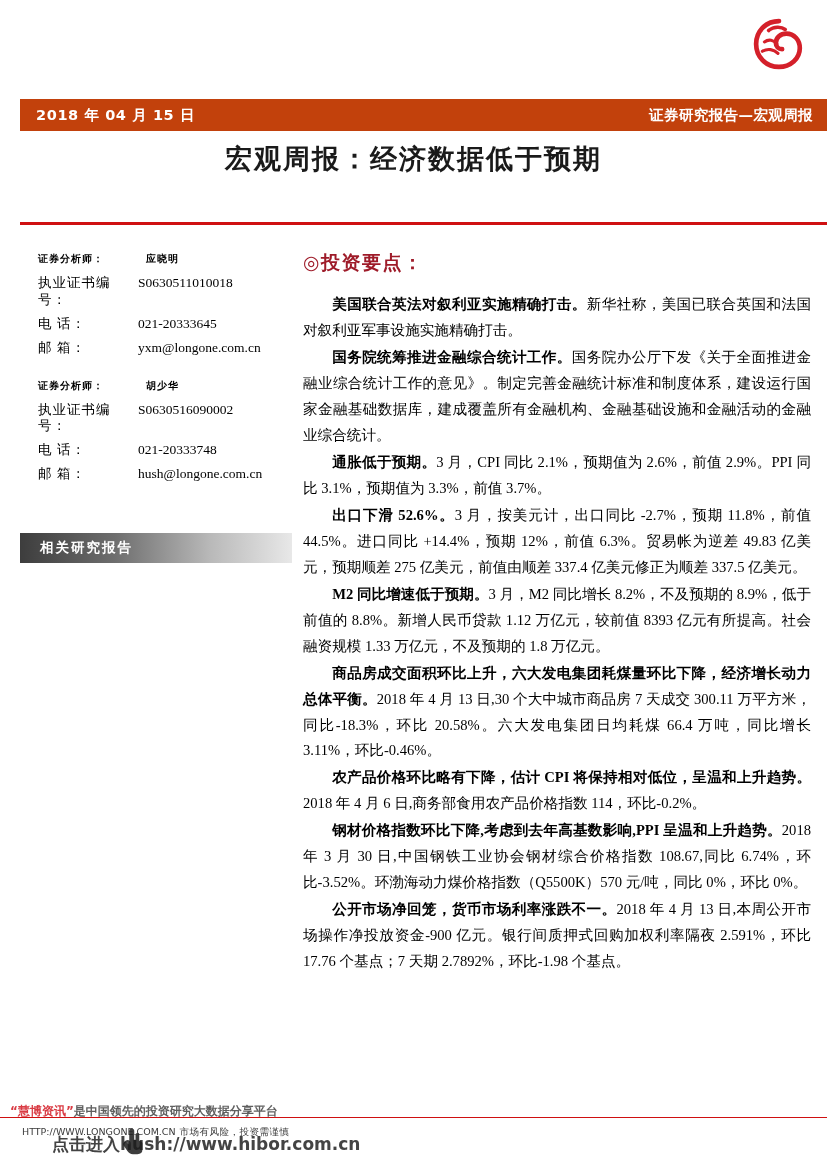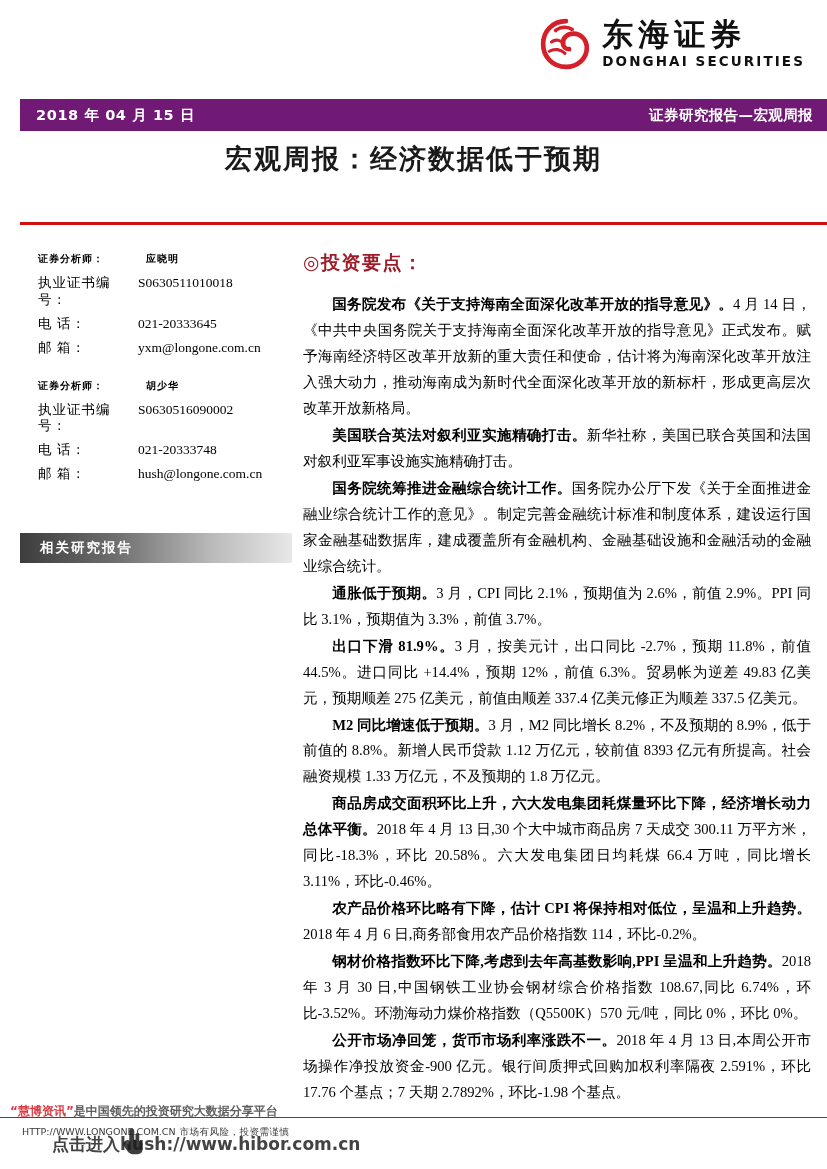--- a/index.html
+++ b/index.html
@@ -52,21 +52,21 @@
     margin-top: 5px;
   }
 
   
   .header-bar {
     position: absolute;
     left: 20px;
     right: 0;
     top: 99px;
     height: 32px;
-    background: #701a75;
+    background: #c2410c;
     display: flex;
     align-items: center;
     justify-content: space-between;
     box-sizing: border-box;
     padding: 0 14px 0 16px;
   }
   .header-date {
     color: #ffffff;
     font-family: "DejaVu Sans", sans-serif;
     font-size: 14.5px;
@@ -240,24 +240,20 @@
 <body>
 
 <div class="logo-area">
   <svg class="logo-mark" viewBox="0 0 100 100">
     <path d="M50 6 C24 6 6 26 6 50 C6 74 24 94 50 94 C72 94 90 78 90 58 C90 42 79 30 64 30 C53 30 44 38 44 48 C44 55 49 60 56 60" fill="none" stroke="#d4202a" stroke-width="9" stroke-linecap="round"></path>
     <path d="M30 24 C40 16 54 16 62 22" fill="none" stroke="#d4202a" stroke-width="7" stroke-linecap="round"></path>
     <path d="M22 46 C30 40 40 42 46 50" fill="none" stroke="#d4202a" stroke-width="6" stroke-linecap="round"></path>
     <path d="M18 64 C28 58 40 60 48 68" fill="none" stroke="#d4202a" stroke-width="6" stroke-linecap="round"></path>
     <circle cx="37" cy="28" r="4" fill="#ffffff"></circle>
   </svg>
-  <div class="logo-text-wrap">
-    <div class="logo-cn">东海证券</div>
-    <div class="logo-en">DONGHAI SECURITIES</div>
-  </div>
 </div>
 
 <div class="header-bar">
   <div class="header-date">2018 年 04 月 15 日</div>
   <div class="header-kind">证券研究报告—宏观周报</div>
 </div>
 
 <div class="doc-title">宏观周报：经济数据低于预期</div>
 <div class="title-rule"></div>
 
@@ -302,25 +298,24 @@
   </div>
 
   <div class="related-box">
     <span>相关研究报告</span>
   </div>
 </div>
 
 <div class="right-col">
   <div class="section-head">◎投资要点：</div>
   <div id="paragraph-host">
-      <div class="para"><b>国务院发布《关于支持海南全面深化改革开放的指导意见》。</b><span>4 月 14 日，《中共中央国务院关于支持海南全面深化改革开放的指导意见》正式发布。赋予海南经济特区改革开放新的重大责任和使命，估计将为海南深化改革开放注入强大动力，推动海南成为新时代全面深化改革开放的新标杆，形成更高层次改革开放新格局。</span></div>
       <div class="para"><b>美国联合英法对叙利亚实施精确打击。</b><span>新华社称，美国已联合英国和法国对叙利亚军事设施实施精确打击。</span></div>
       <div class="para"><b>国务院统筹推进金融综合统计工作。</b><span>国务院办公厅下发《关于全面推进金融业综合统计工作的意见》。制定完善金融统计标准和制度体系，建设运行国家金融基础数据库，建成覆盖所有金融机构、金融基础设施和金融活动的金融业综合统计。</span></div>
       <div class="para"><b>通胀低于预期。</b><span>3 月，CPI 同比 2.1%，预期值为 2.6%，前值 2.9%。PPI 同比 3.1%，预期值为 3.3%，前值 3.7%。</span></div>
-      <div class="para"><b>出口下滑 81.9%。</b><span>3 月，按美元计，出口同比 -2.7%，预期 11.8%，前值 44.5%。进口同比 +14.4%，预期 12%，前值 6.3%。贸易帐为逆差 49.83 亿美元，预期顺差 275 亿美元，前值由顺差 337.4 亿美元修正为顺差 337.5 亿美元。</span></div>
+      <div class="para"><b>出口下滑 52.6%。</b><span>3 月，按美元计，出口同比 -2.7%，预期 11.8%，前值 44.5%。进口同比 +14.4%，预期 12%，前值 6.3%。贸易帐为逆差 49.83 亿美元，预期顺差 275 亿美元，前值由顺差 337.4 亿美元修正为顺差 337.5 亿美元。</span></div>
       <div class="para"><b>M2 同比增速低于预期。</b><span>3 月，M2 同比增长 8.2%，不及预期的 8.9%，低于前值的 8.8%。新增人民币贷款 1.12 万亿元，较前值 8393 亿元有所提高。社会融资规模 1.33 万亿元，不及预期的 1.8 万亿元。</span></div>
       <div class="para"><b>商品房成交面积环比上升，六大发电集团耗煤量环比下降，经济增长动力总体平衡。</b><span>2018 年 4 月 13 日,30 个大中城市商品房 7 天成交 300.11 万平方米，同比-18.3%，环比 20.58%。六大发电集团日均耗煤 66.4 万吨，同比增长 3.11%，环比-0.46%。</span></div>
       <div class="para"><b>农产品价格环比略有下降，估计 CPI 将保持相对低位，呈温和上升趋势。</b><span>2018 年 4 月 6 日,商务部食用农产品价格指数 114，环比-0.2%。</span></div>
       <div class="para"><b>钢材价格指数环比下降,考虑到去年高基数影响,PPI 呈温和上升趋势。</b><span>2018 年 3 月 30 日,中国钢铁工业协会钢材综合价格指数 108.67,同比 6.74%，环比-3.52%。环渤海动力煤价格指数（Q5500K）570 元/吨，同比 0%，环比 0%。</span></div>
       <div class="para"><b>公开市场净回笼，货币市场利率涨跌不一。</b><span>2018 年 4 月 13 日,本周公开市场操作净投放资金-900 亿元。银行间质押式回购加权利率隔夜 2.591%，环比 17.76 个基点；7 天期 2.7892%，环比-1.98 个基点。</span></div>
     </div>
 </div>
 
 <div class="footer-rule"></div>
 <div class="footer-line">

